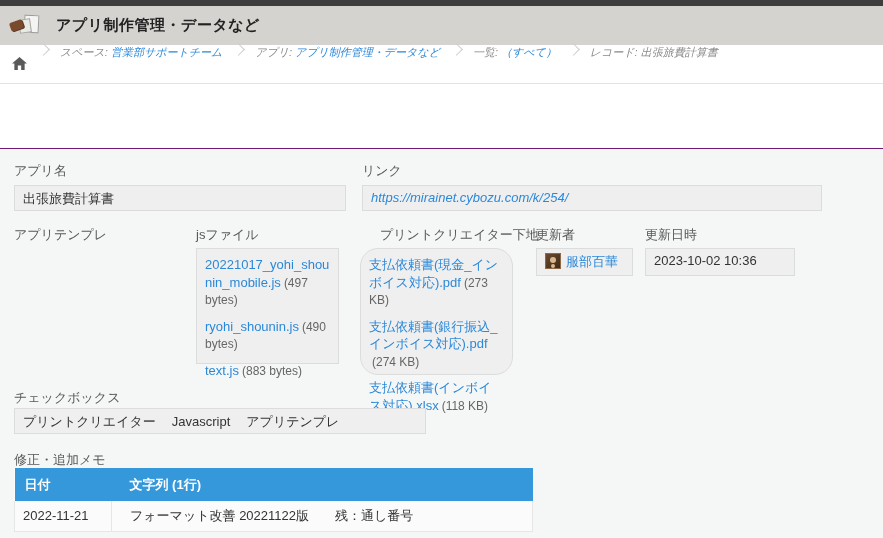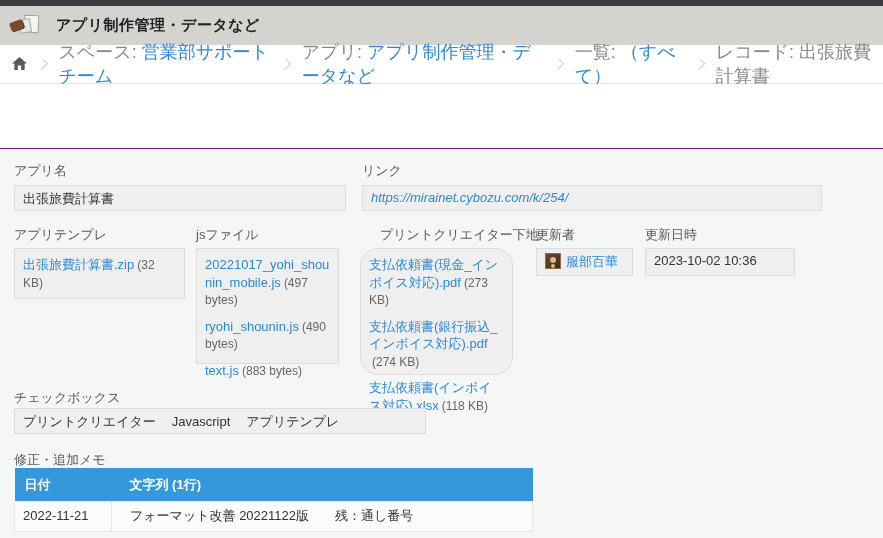--- a/index.html
+++ b/index.html
@@ -10,21 +10,21 @@
   
   .topbar { position:absolute; left:0; top:0; width:883px; height:6px; background:#3d3d3d; }
   .appheader { position:absolute; left:0; top:6px; width:883px; height:39px; background:#d5d3cf; display:flex; align-items:center; }
   .appicon { margin-left:10px; width:34px; height:26px; position:relative; }
   .appicon .paper1 { position:absolute; left:14px; top:2px; width:15px; height:18px; background:#f4f4f2; border:1px solid #9a9a98; transform:rotate(3deg); }
   .appicon .paper2 { position:absolute; left:9px; top:6px; width:12px; height:14px; background:#e9e9e6; border:1px solid #a3a3a0; transform:rotate(-8deg); }
   .appicon .pen { position:absolute; left:0px; top:8px; width:13px; height:9px; background:#7a4a2d; border-radius:2px; transform:rotate(-20deg); box-shadow:1px 1px 0 #5d371f; }
   .apptitle { margin-left:12px; font-size:15px; font-weight:bold; color:#222; letter-spacing:.5px; }
 
   
-  .breadcrumb { position:absolute; left:0; top:45px; width:883px; height:39px; background:#fff; border-bottom:1px solid #e3e3e3; display:flex; align-items:center; font-size:18px; color:#888; }
+  .breadcrumb { position:absolute; left:0; top:45px; width:883px; height:39px; background:#fff; border-bottom:1px solid #e3e3e3; display:flex; font-size:11px; color:#888;font-style:italic; }
   .home { margin-left:12px; display:flex; align-items:center; }
   .sep { display:inline-block; width:9px; height:9px; border-top:1px solid #ccc; border-right:1px solid #ccc; transform:rotate(45deg); margin:0 12px; }
   .crumb .prefix { color:#888; }
   .crumb .blue { color:#2b88d9; cursor:pointer; }
   .crumb .plain { color:#888; }
 
   
   .band { position:absolute; left:0; top:84px; width:883px; height:64px; background:#fff; }
   .content { position:absolute; left:0; top:148px; width:883px; height:390px; background:#f5f6f6; border-top:1px solid #701a75; }
 
@@ -94,23 +94,20 @@
 
     <div class="flabel" style="left:14px; top:13px;">アプリ名</div>
     <div class="fbox" style="left:14px; top:36px; width:332px; height:26px;">出張旅費計算書</div>
 
     <div class="flabel" style="left:362px; top:13px;">リンク</div>
     <div class="fbox" style="left:362px; top:36px; width:460px; height:26px;font-style:italic;">
       <a class="filelink">https://mirainet.cybozu.com/k/254/</a>
     </div>
 
     <div class="flabel" style="left:14px; top:77px;">アプリテンプレ</div>
-    <div class="fbox multi" style="left:14px; top:99px; width:171px;">
-      <span class="fileentry"><a class="filelink">出張旅費計算書.zip</a><span class="fsize">(32 KB)</span></span>
-    </div>
 
     <div class="flabel" style="left:196px; top:77px;">jsファイル</div>
     <div class="fbox multi" style="left:196px; top:99px; width:143px; height:116px;">
       <div class="fileentry"><a class="filelink">20221017_yohi_shounin_mobile.js</a><span class="fsize">(497 bytes)</span></div>
       <div class="fileentry"><a class="filelink">ryohi_shounin.js</a><span class="fsize">(490 bytes)</span></div>
       <div class="fileentry"><a class="filelink">text.js</a><span class="fsize">(883 bytes)</span></div>
     </div>
 
     <div class="flabel" style="left:380px; top:77px;">プリントクリエイター下地</div>
     <div class="fbox multi" style="left:360px; top:99px; width:153px; height:127px;border-radius:18px;">

